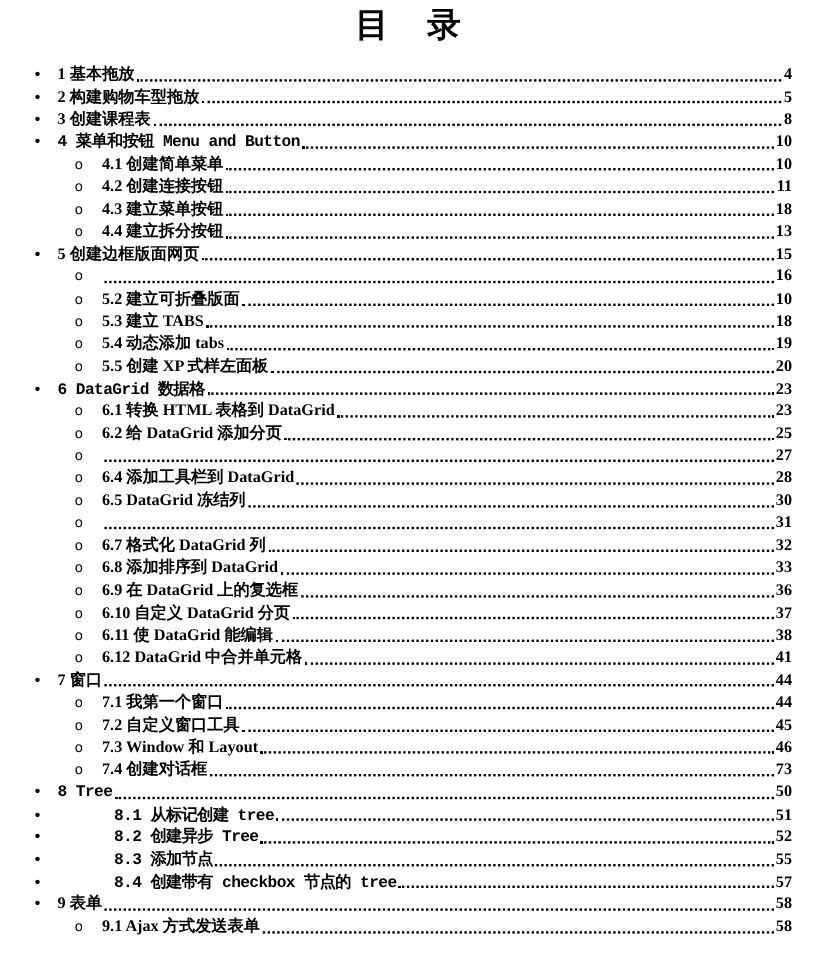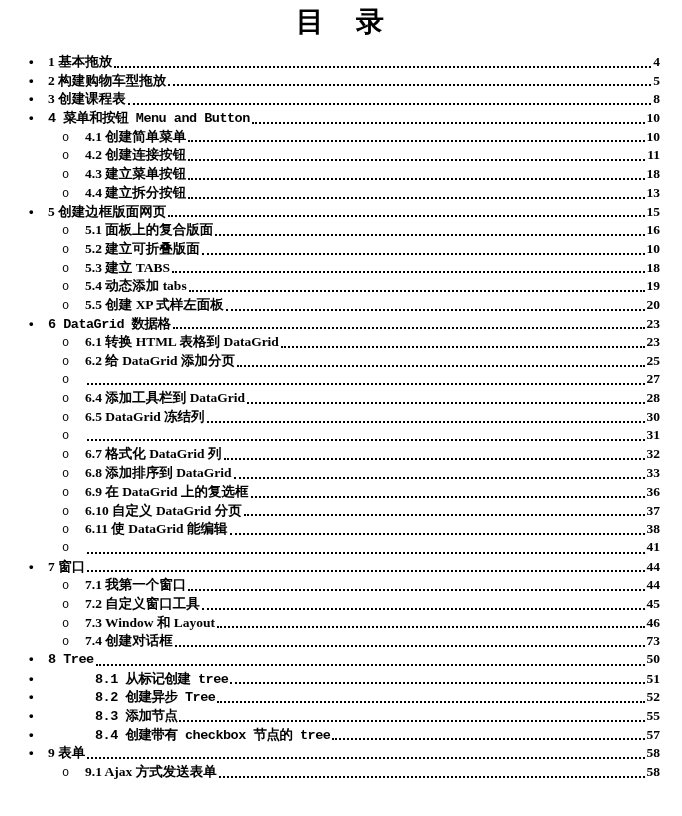--- a/index.html
+++ b/index.html
@@ -125,21 +125,20 @@
     <span class="pagenum">13</span>
   </div>
       <div class="row lv1">
     <span class="bullet">•</span>
     <span class="label">5 创建边框版面网页</span>
     <span class="leader"></span>
     <span class="pagenum">15</span>
   </div>
       <div class="row lv2">
     <span class="bullet">o</span>
-    <span class="label">5.1 面板上的复合版面</span>
     <span class="leader"></span>
     <span class="pagenum">16</span>
   </div>
       <div class="row lv2">
     <span class="bullet">o</span>
     <span class="label">5.2 建立可折叠版面</span>
     <span class="leader"></span>
     <span class="pagenum">10</span>
   </div>
       <div class="row lv2">
@@ -225,20 +224,21 @@
     <span class="pagenum">37</span>
   </div>
       <div class="row lv2">
     <span class="bullet">o</span>
     <span class="label">6.11 使 DataGrid 能编辑</span>
     <span class="leader"></span>
     <span class="pagenum">38</span>
   </div>
       <div class="row lv2">
     <span class="bullet">o</span>
+    <span class="label">6.12 DataGrid 中合并单元格</span>
     <span class="leader"></span>
     <span class="pagenum">41</span>
   </div>
       <div class="row lv1">
     <span class="bullet">•</span>
     <span class="label">7 窗口</span>
     <span class="leader"></span>
     <span class="pagenum">44</span>
   </div>
       <div class="row lv2">

